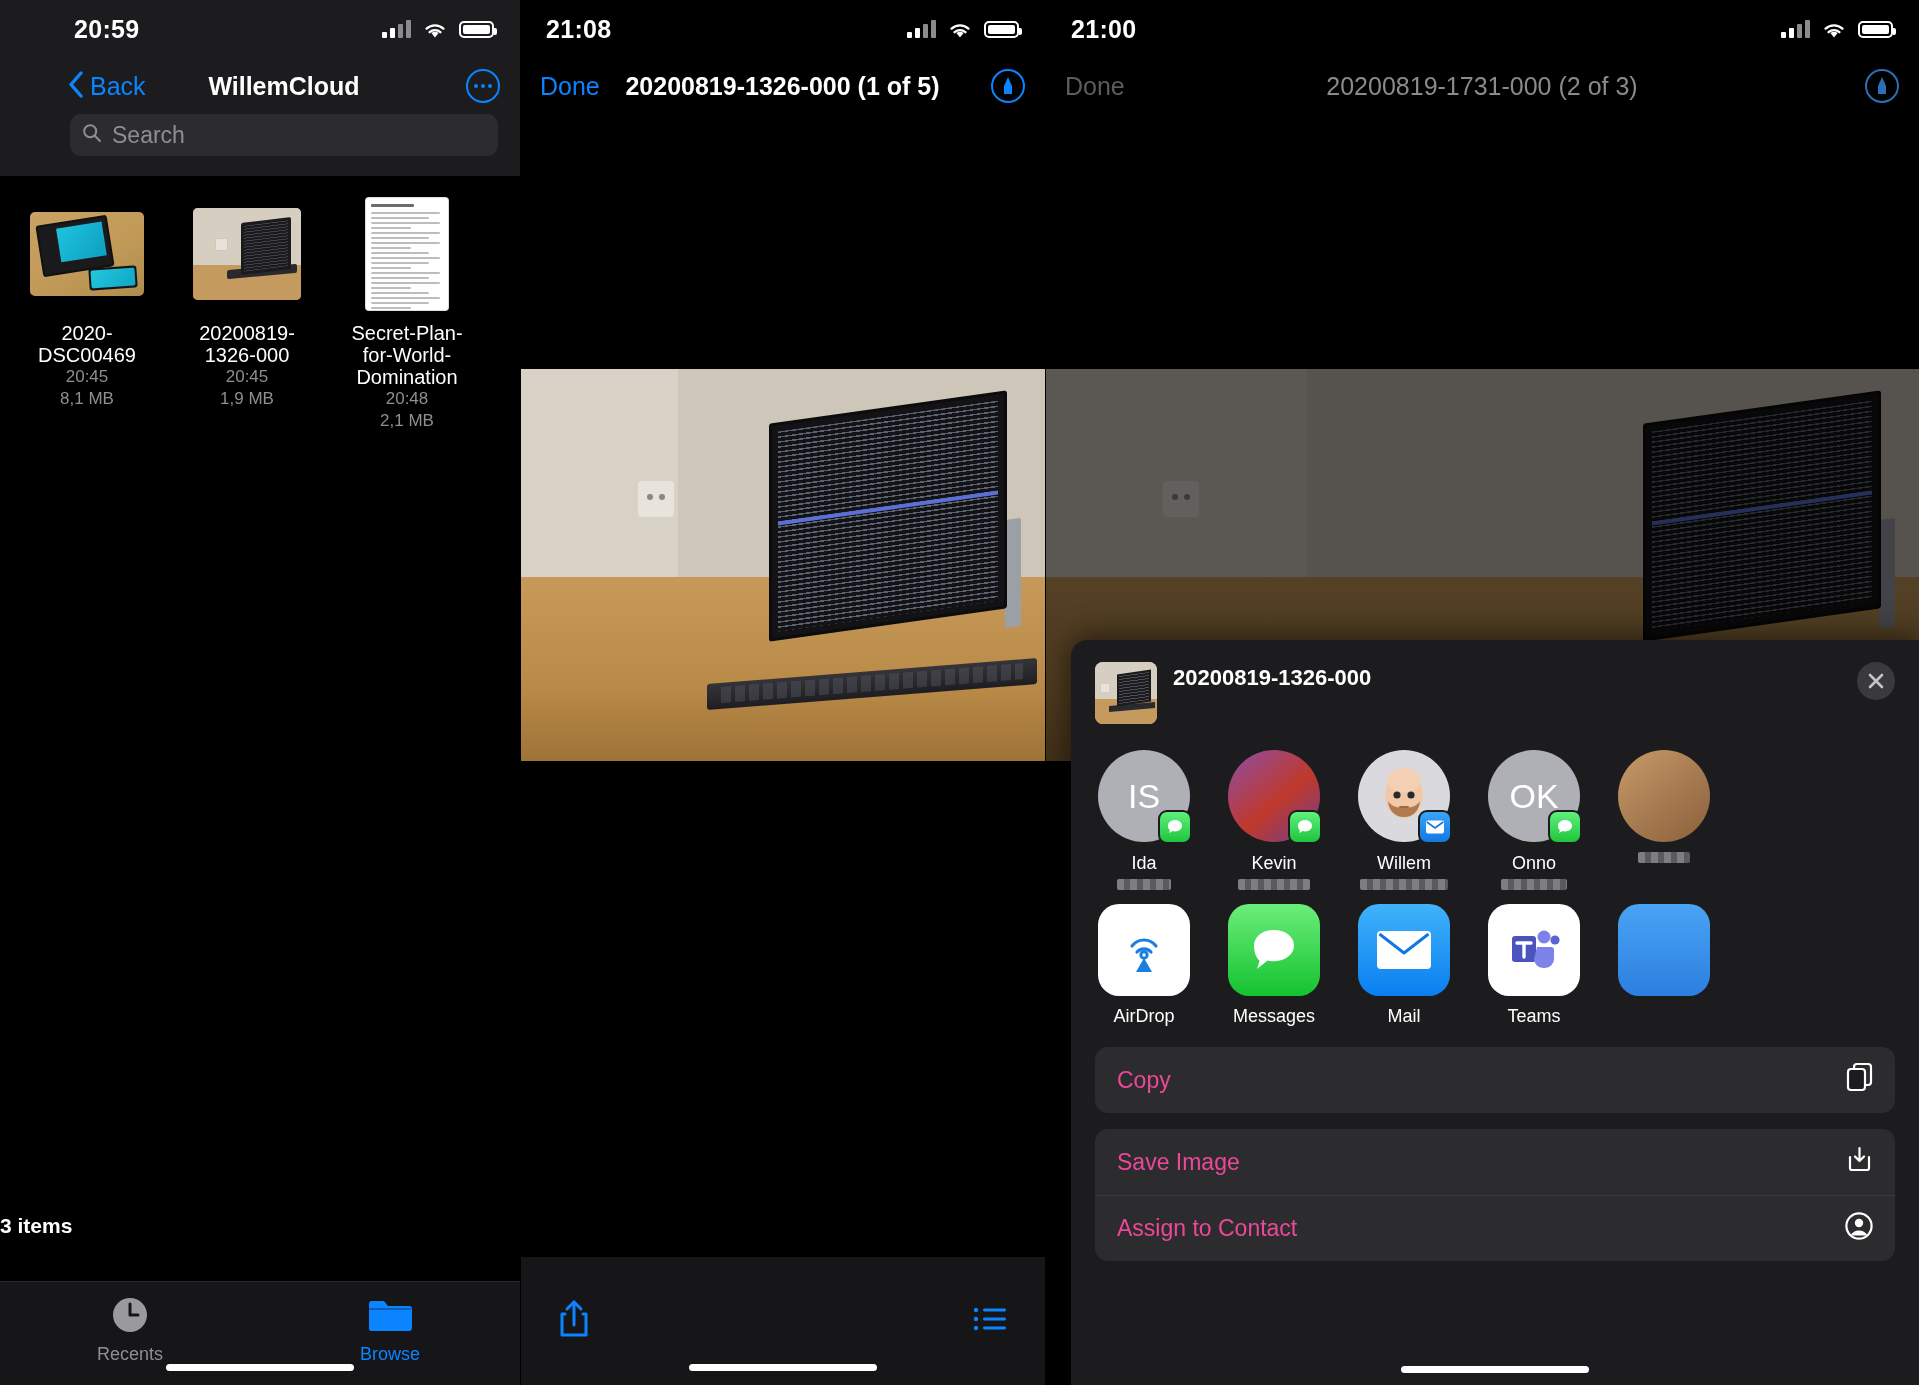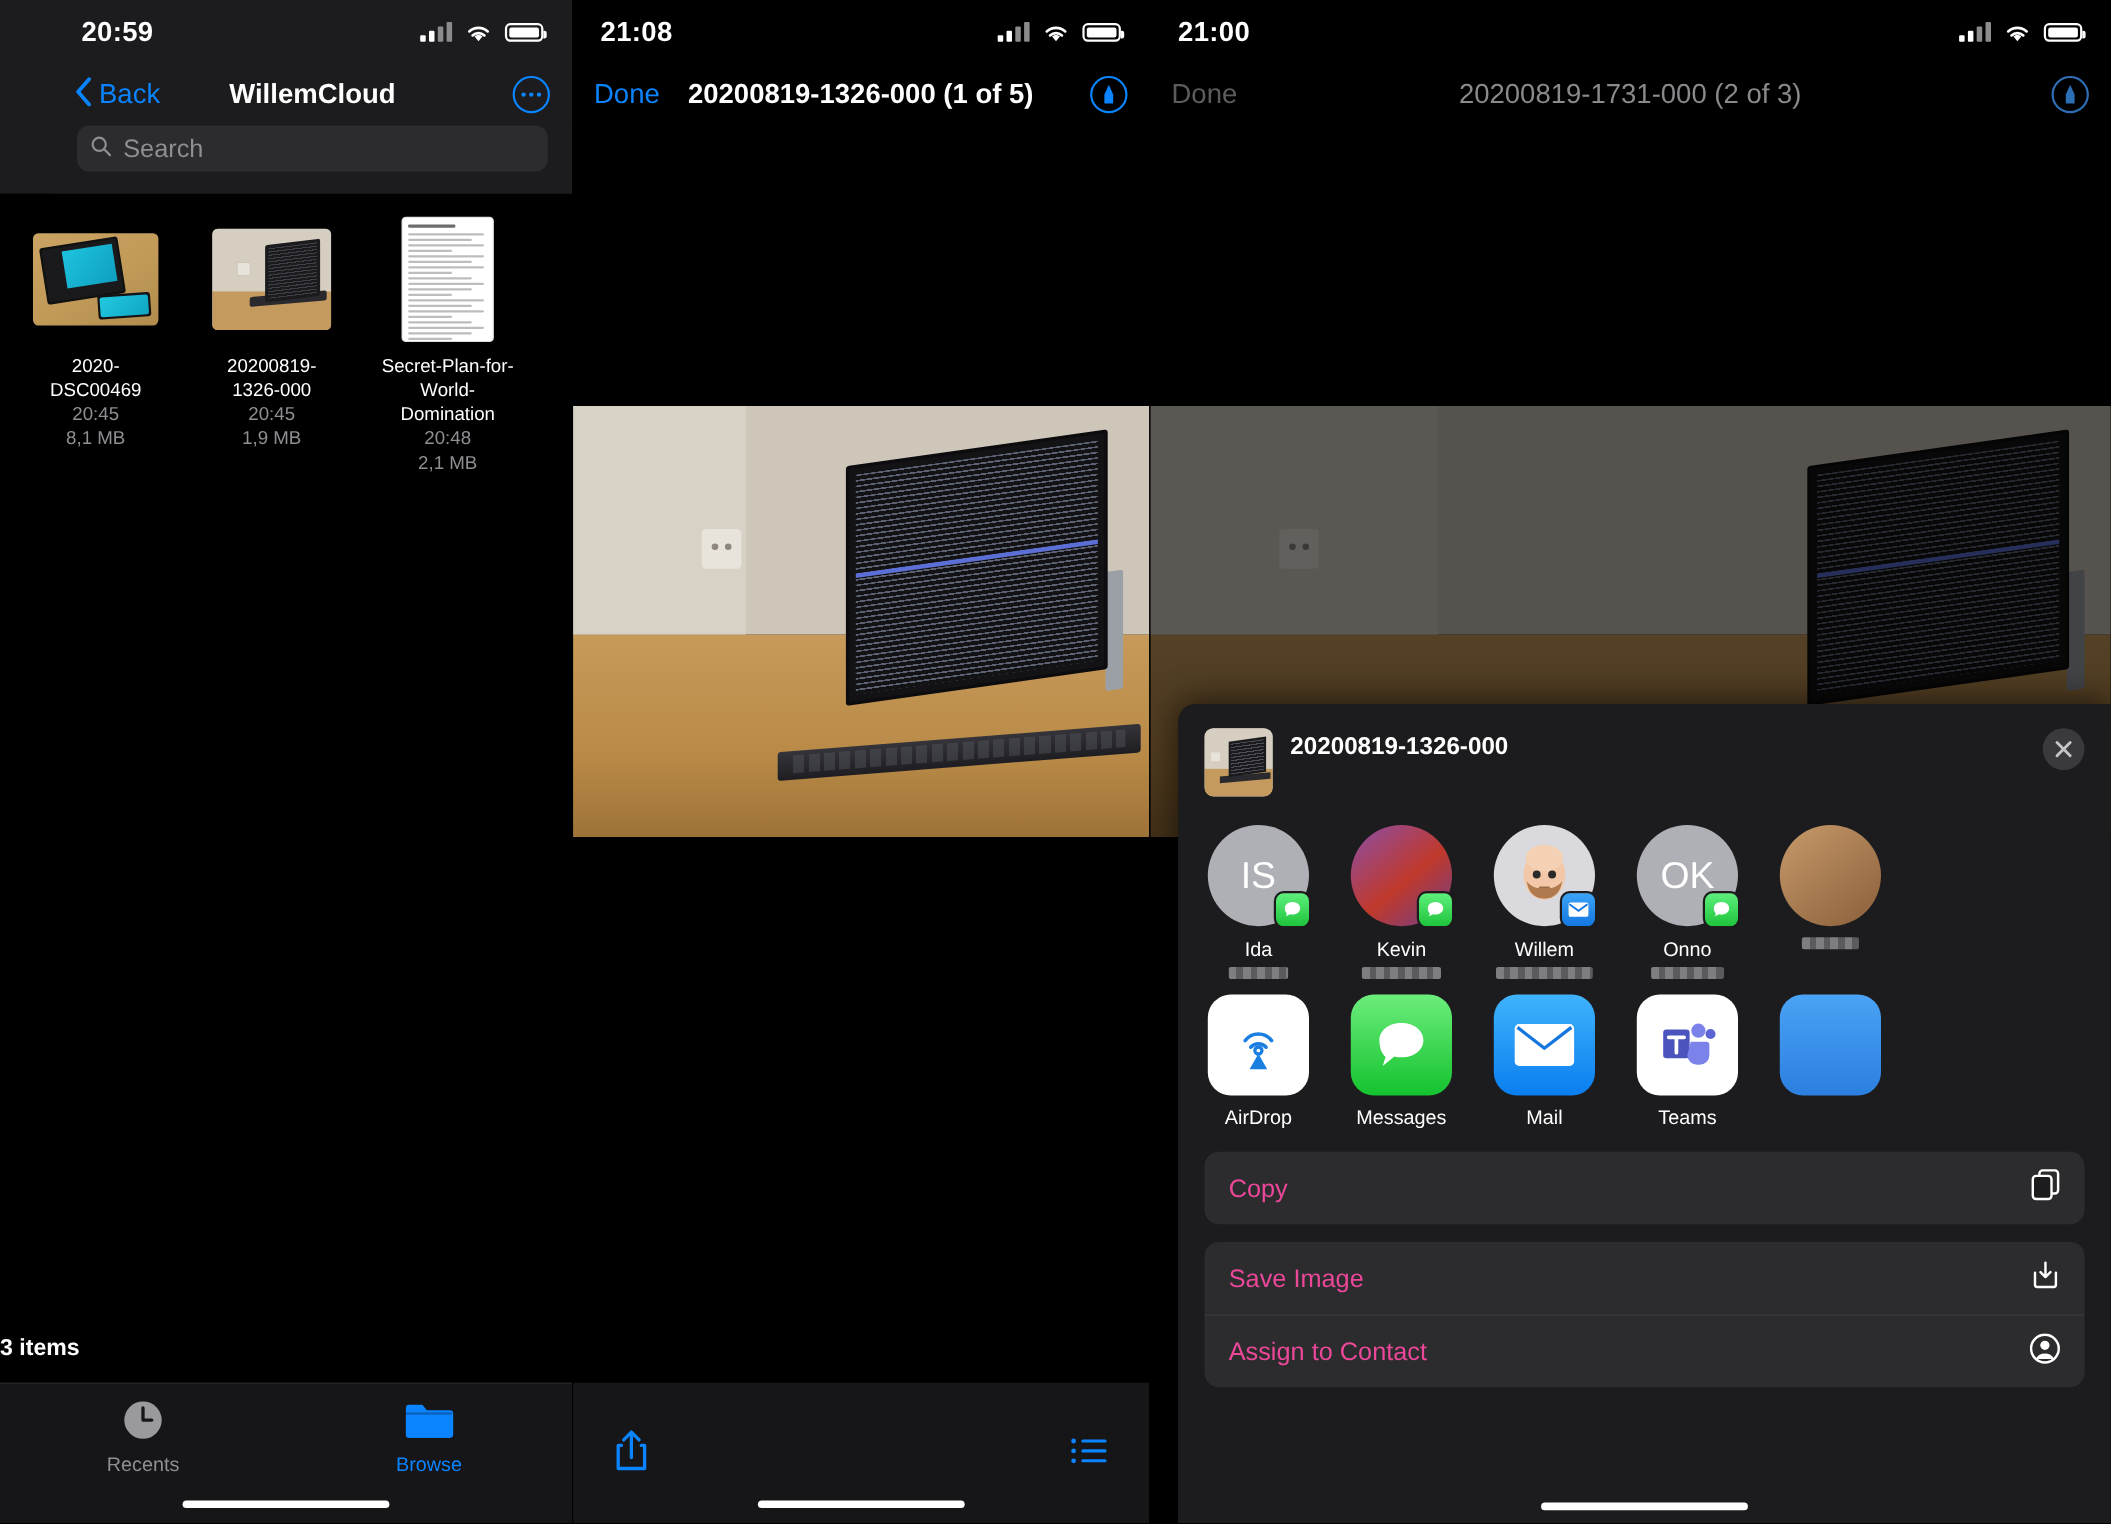--- a/index.html
+++ b/index.html
@@ -83,21 +83,21 @@
   .file-grid {
     display:flex; padding:22px 26px 0 26px; gap:38px;
     align-items:flex-start;
   }
   .file-item { width:122px; cursor:pointer; text-align:center; }
   .file-thumb {
     width:122px; height:112px; display:flex; align-items:center;
     justify-content:center; margin-bottom:12px;
   }
   .file-name {
-    color:#fff; font-size:17px; line-height:22px; word-break:break-word;
+    color:#fff; font-size:20px; line-height:22px; word-break:break-word;
   }
   .file-meta { color:#8e8e93; font-size:17px; line-height:22px; }
 
   
   .tn { border-radius:5px; overflow:hidden; position:relative; }
   .tn-a { width:114px; height:84px; background:linear-gradient(150deg,#caa364 0%,#c19a58 55%,#b08c4c 100%); }
   .tn-a .tab {
     position:absolute; left:9px; top:8px; width:72px; height:52px;
     background:#1a1a1c; border-radius:3px; transform:rotate(-9deg);
     border:2px solid #111;
@@ -143,21 +143,21 @@
   .tn-c .ln.hd{ background:#6c6c6c; width:60%; height:3px; margin-bottom:5px; }
 
   
   .items-count {
     position:absolute; left:0; right:0; bottom:147px; text-align:left;
     color:#fff; font-size:21px; font-weight:bold;
   }
 
   
   .tabbar {
-    position:absolute; left:0; right:0; bottom:0; height:128px;
+    position:absolute; left:0; right:0; bottom:0; height:104px;
     background:#161618; border-top:1px solid #2a2a2c;
     display:flex; align-items:flex-start; padding-top:14px;
   }
   .tab-item {
     flex:1; display:flex; flex-direction:column; align-items:center; gap:6px;
     cursor:pointer;
   }
   .tab-label { font-size:18px; color:#8e8e93; }
   .tab-label.active { color:#0a84ff; }
   .home-ind {

